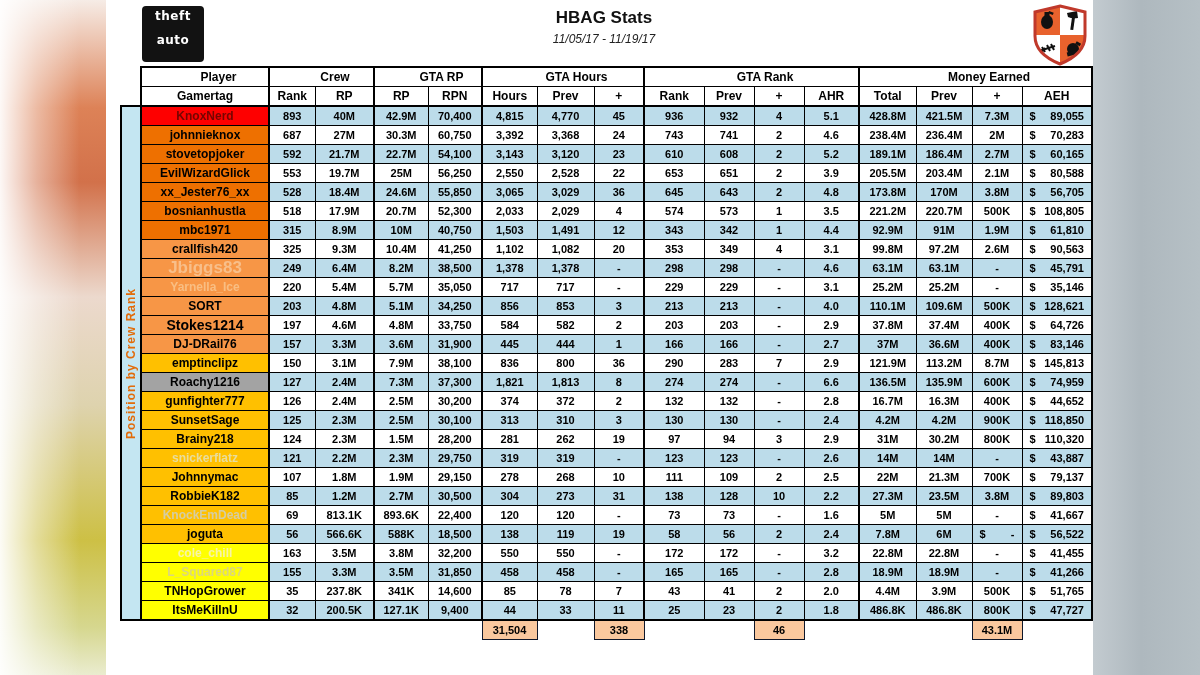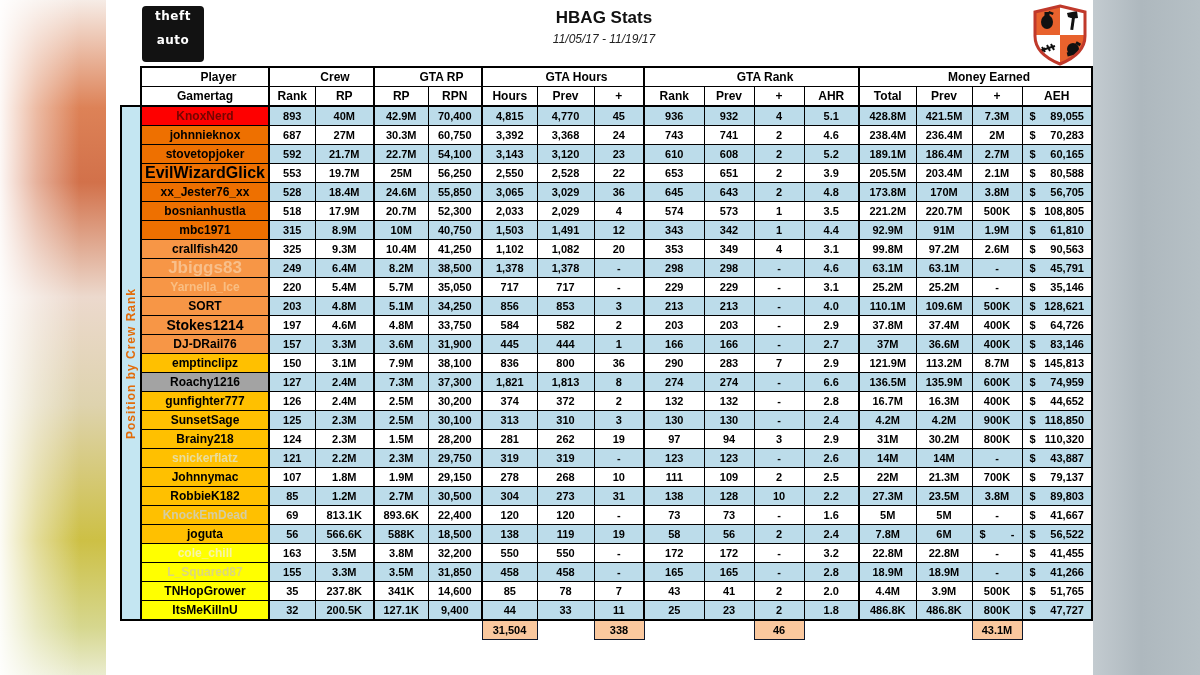--- a/index.html
+++ b/index.html
@@ -226,21 +226,21 @@
         <td class="stripe">186.4M</td>
         <td class="stripe">2.7M</td>
         <td class="stripe tkR">
           <div class="money">
             <span>$</span>
             <span>60,165</span>
           </div>
         </td>
       </tr>
       <tr>
-        <td class="tkL tkR" style="font-size: 16px; background: rgb(238, 112, 0); color: rgb(0, 0, 0);">EvilWizardGlick</td>
+        <td class="tkL tkR" style="font-size: 12px; background: rgb(238, 112, 0); color: rgb(0, 0, 0);">EvilWizardGlick</td>
         <td class="tkL">553</td>
         <td>19.7M</td>
         <td class="tkL">25M</td>
         <td>56,250</td>
         <td class="tkL">2,550</td>
         <td>2,528</td>
         <td>22</td>
         <td class="tkL">653</td>
         <td>651</td>
         <td>2</td>

